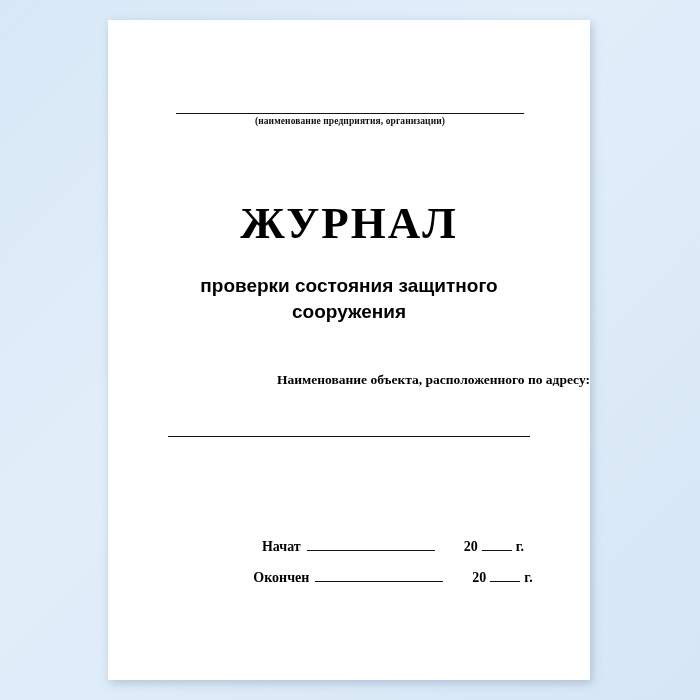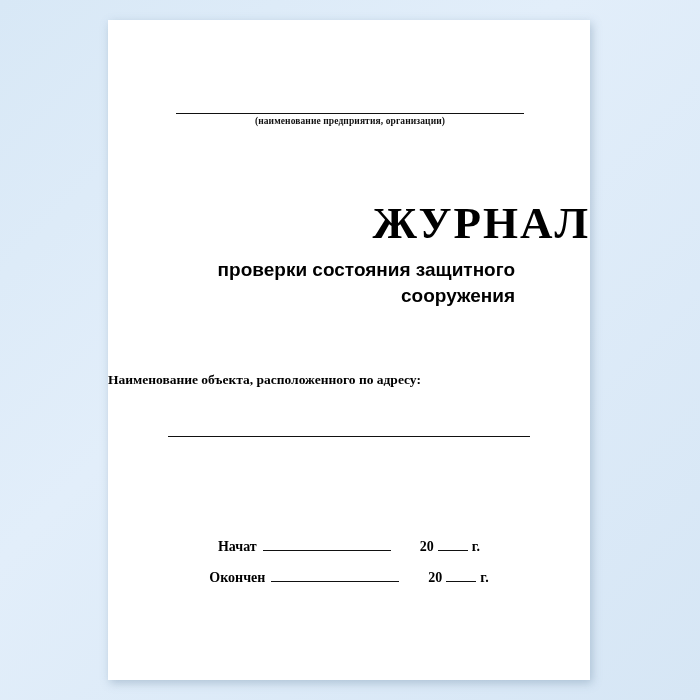--- a/index.html
+++ b/index.html
@@ -55,67 +55,68 @@
     padding-top: 2px;
     font-family: "Liberation Serif", serif;
   }
 
   
   .title-block {
     position: absolute;
     left: 0;
     top: 180px;
     width: 100%;
-    text-align: right;
+    text-align: center;
   }
   .title-main {
     font-size: 45px;
     font-weight: bold;
     letter-spacing: 2px;
     color: #000;
     line-height: 1.05;
     font-family: "Liberation Serif", serif;
   }
   .title-sub {
-    margin-top: 10px;
+    margin-top: 26px;
     font-size: 19px;
     font-weight: bold;
     color: #000;
     line-height: 1.35;
     padding: 0 75px;
     font-family: "Liberation Sans", sans-serif;
   }
 
   
   .object-label {
     position: absolute;
     left: 0;
     top: 352px;
     width: 100%;
-    text-align: left;
+    text-align: right;
     font-size: 13.5px;
     font-weight: bold;
     color: #000;
     font-family: "Liberation Serif", serif;
   }
   .object-rule {
     position: absolute;
     left: 60px;
     top: 402px;
     width: 362px;
     border-bottom: 1px solid #111;
     height: 14px;
   }
 
   
   .dates {
     position: absolute;
     left: 0;
     top: 518px;
     width: 100%;
+    padding-left: 44px;
   }
   .date-row {
     display: flex;
     justify-content: center;
     align-items: baseline;
     font-size: 14px;
     color: #000;
     margin-bottom: 14px;
     font-family: "Liberation Serif", serif;
   }

